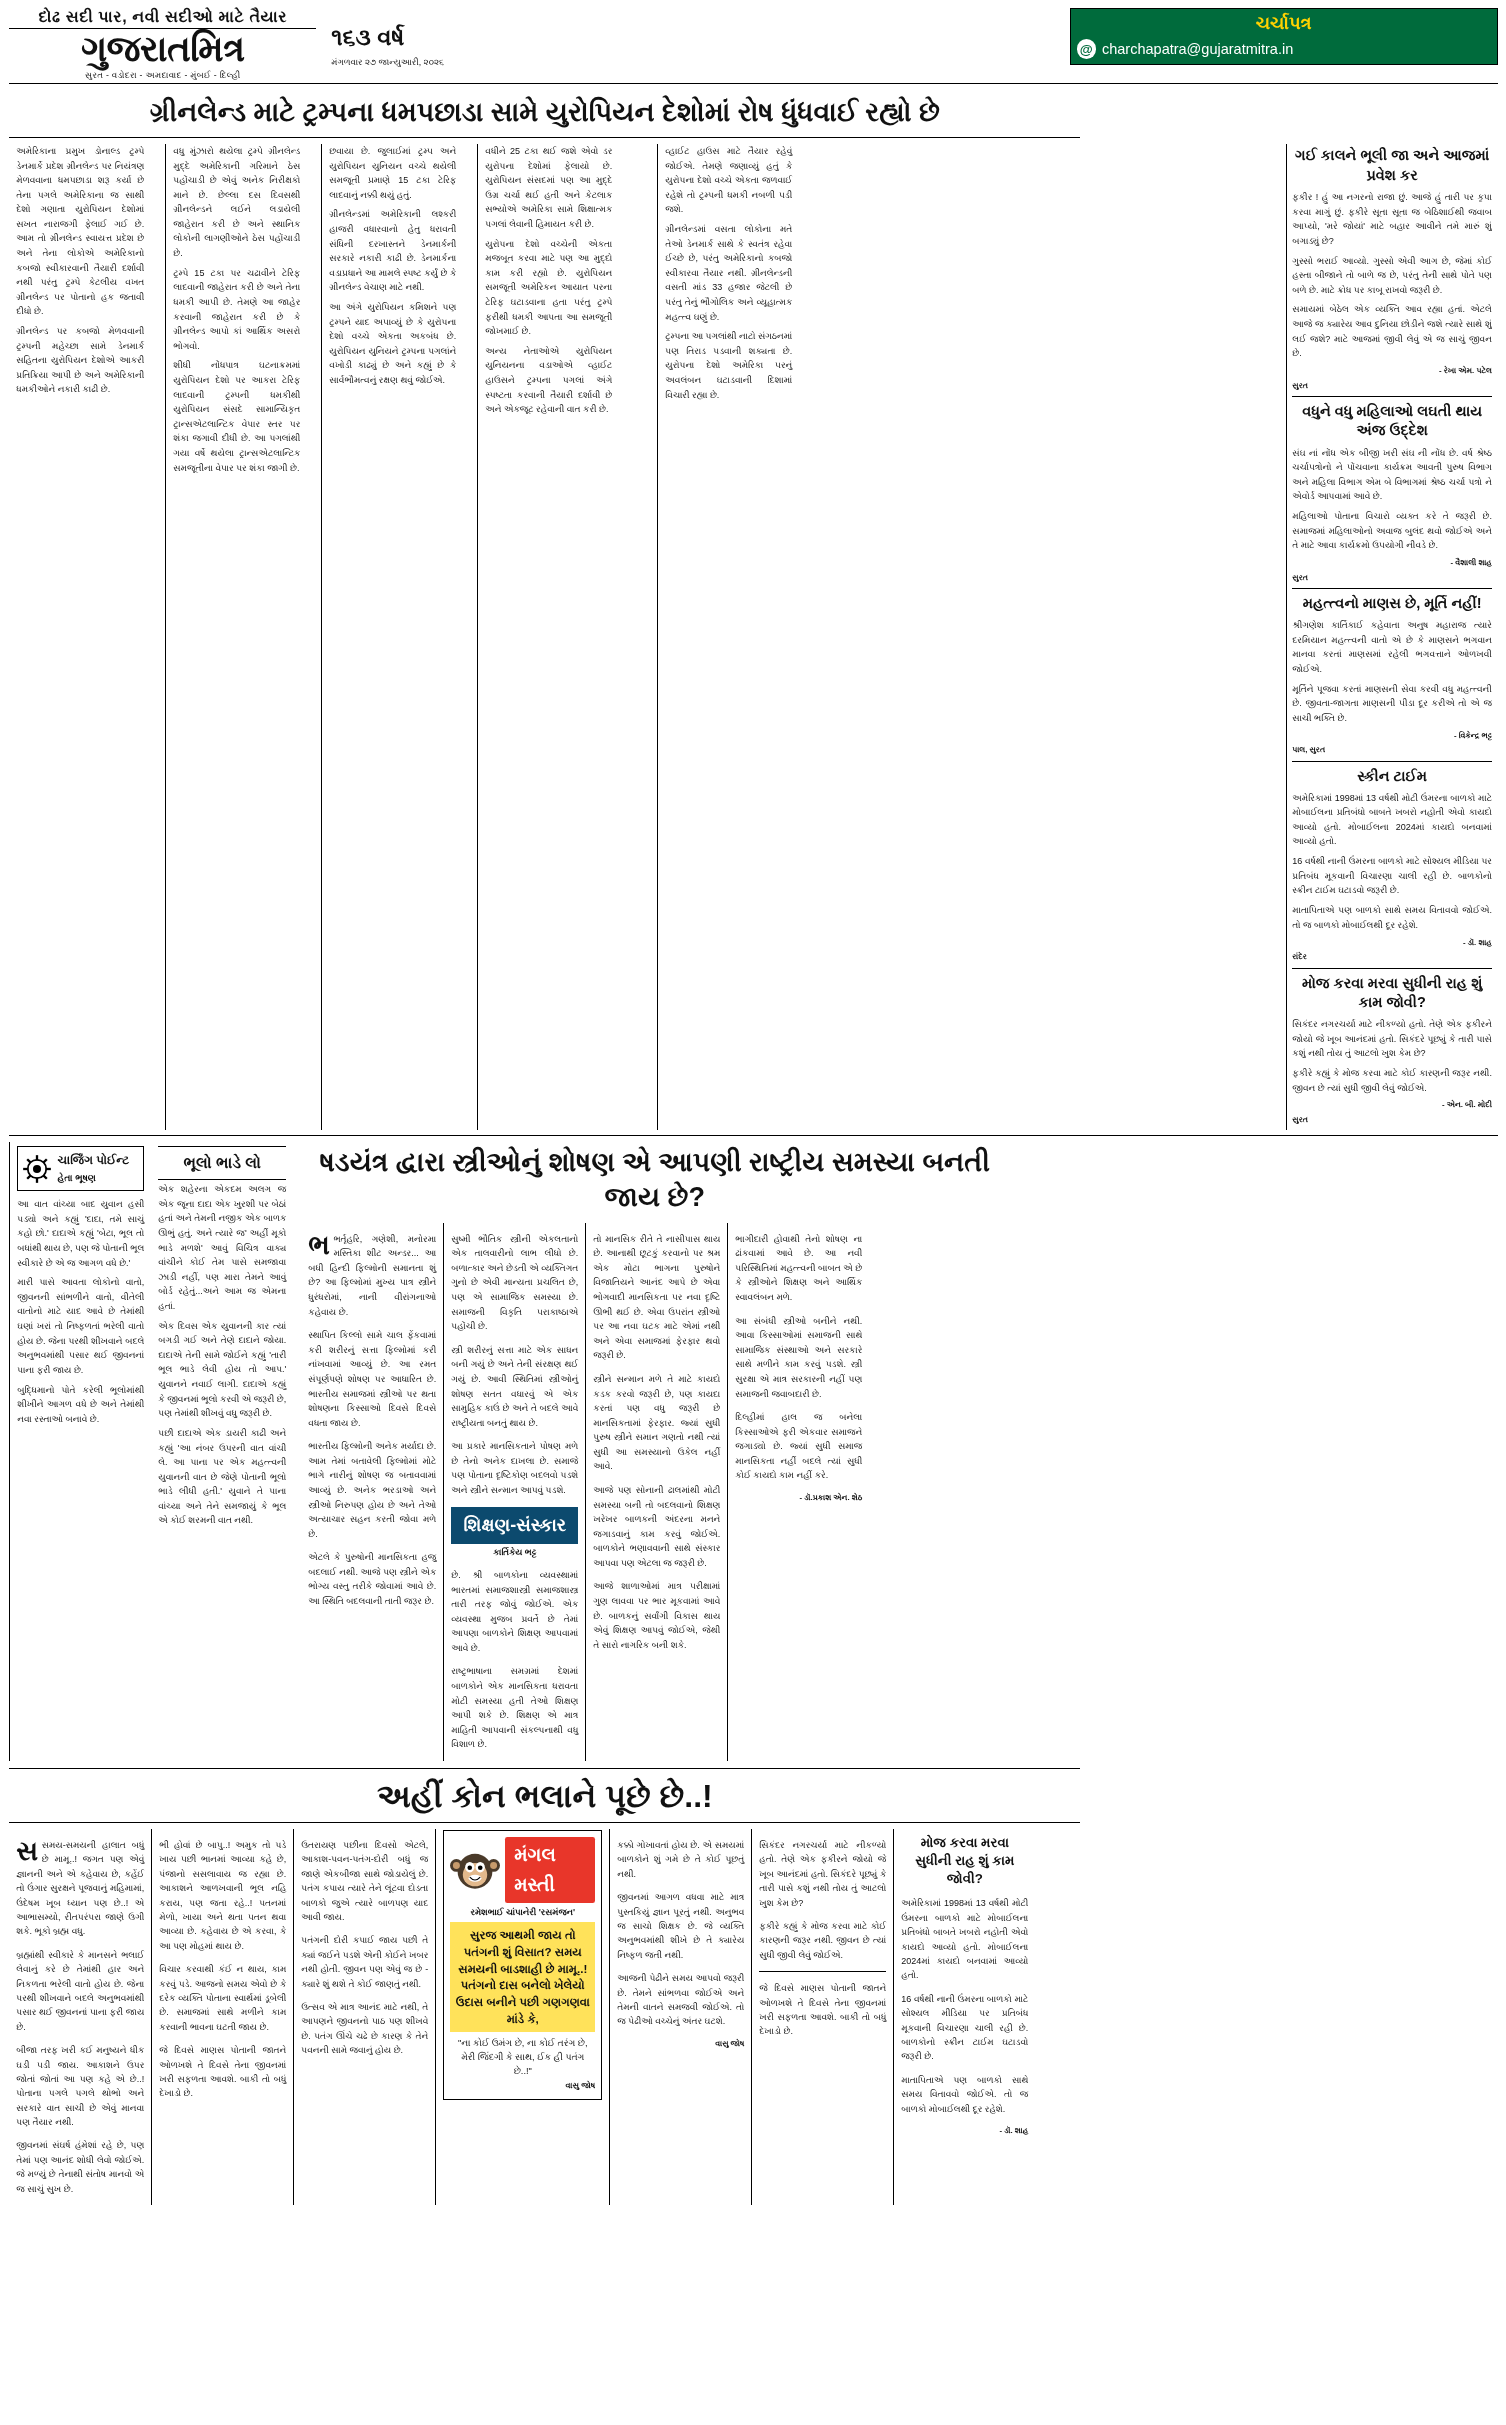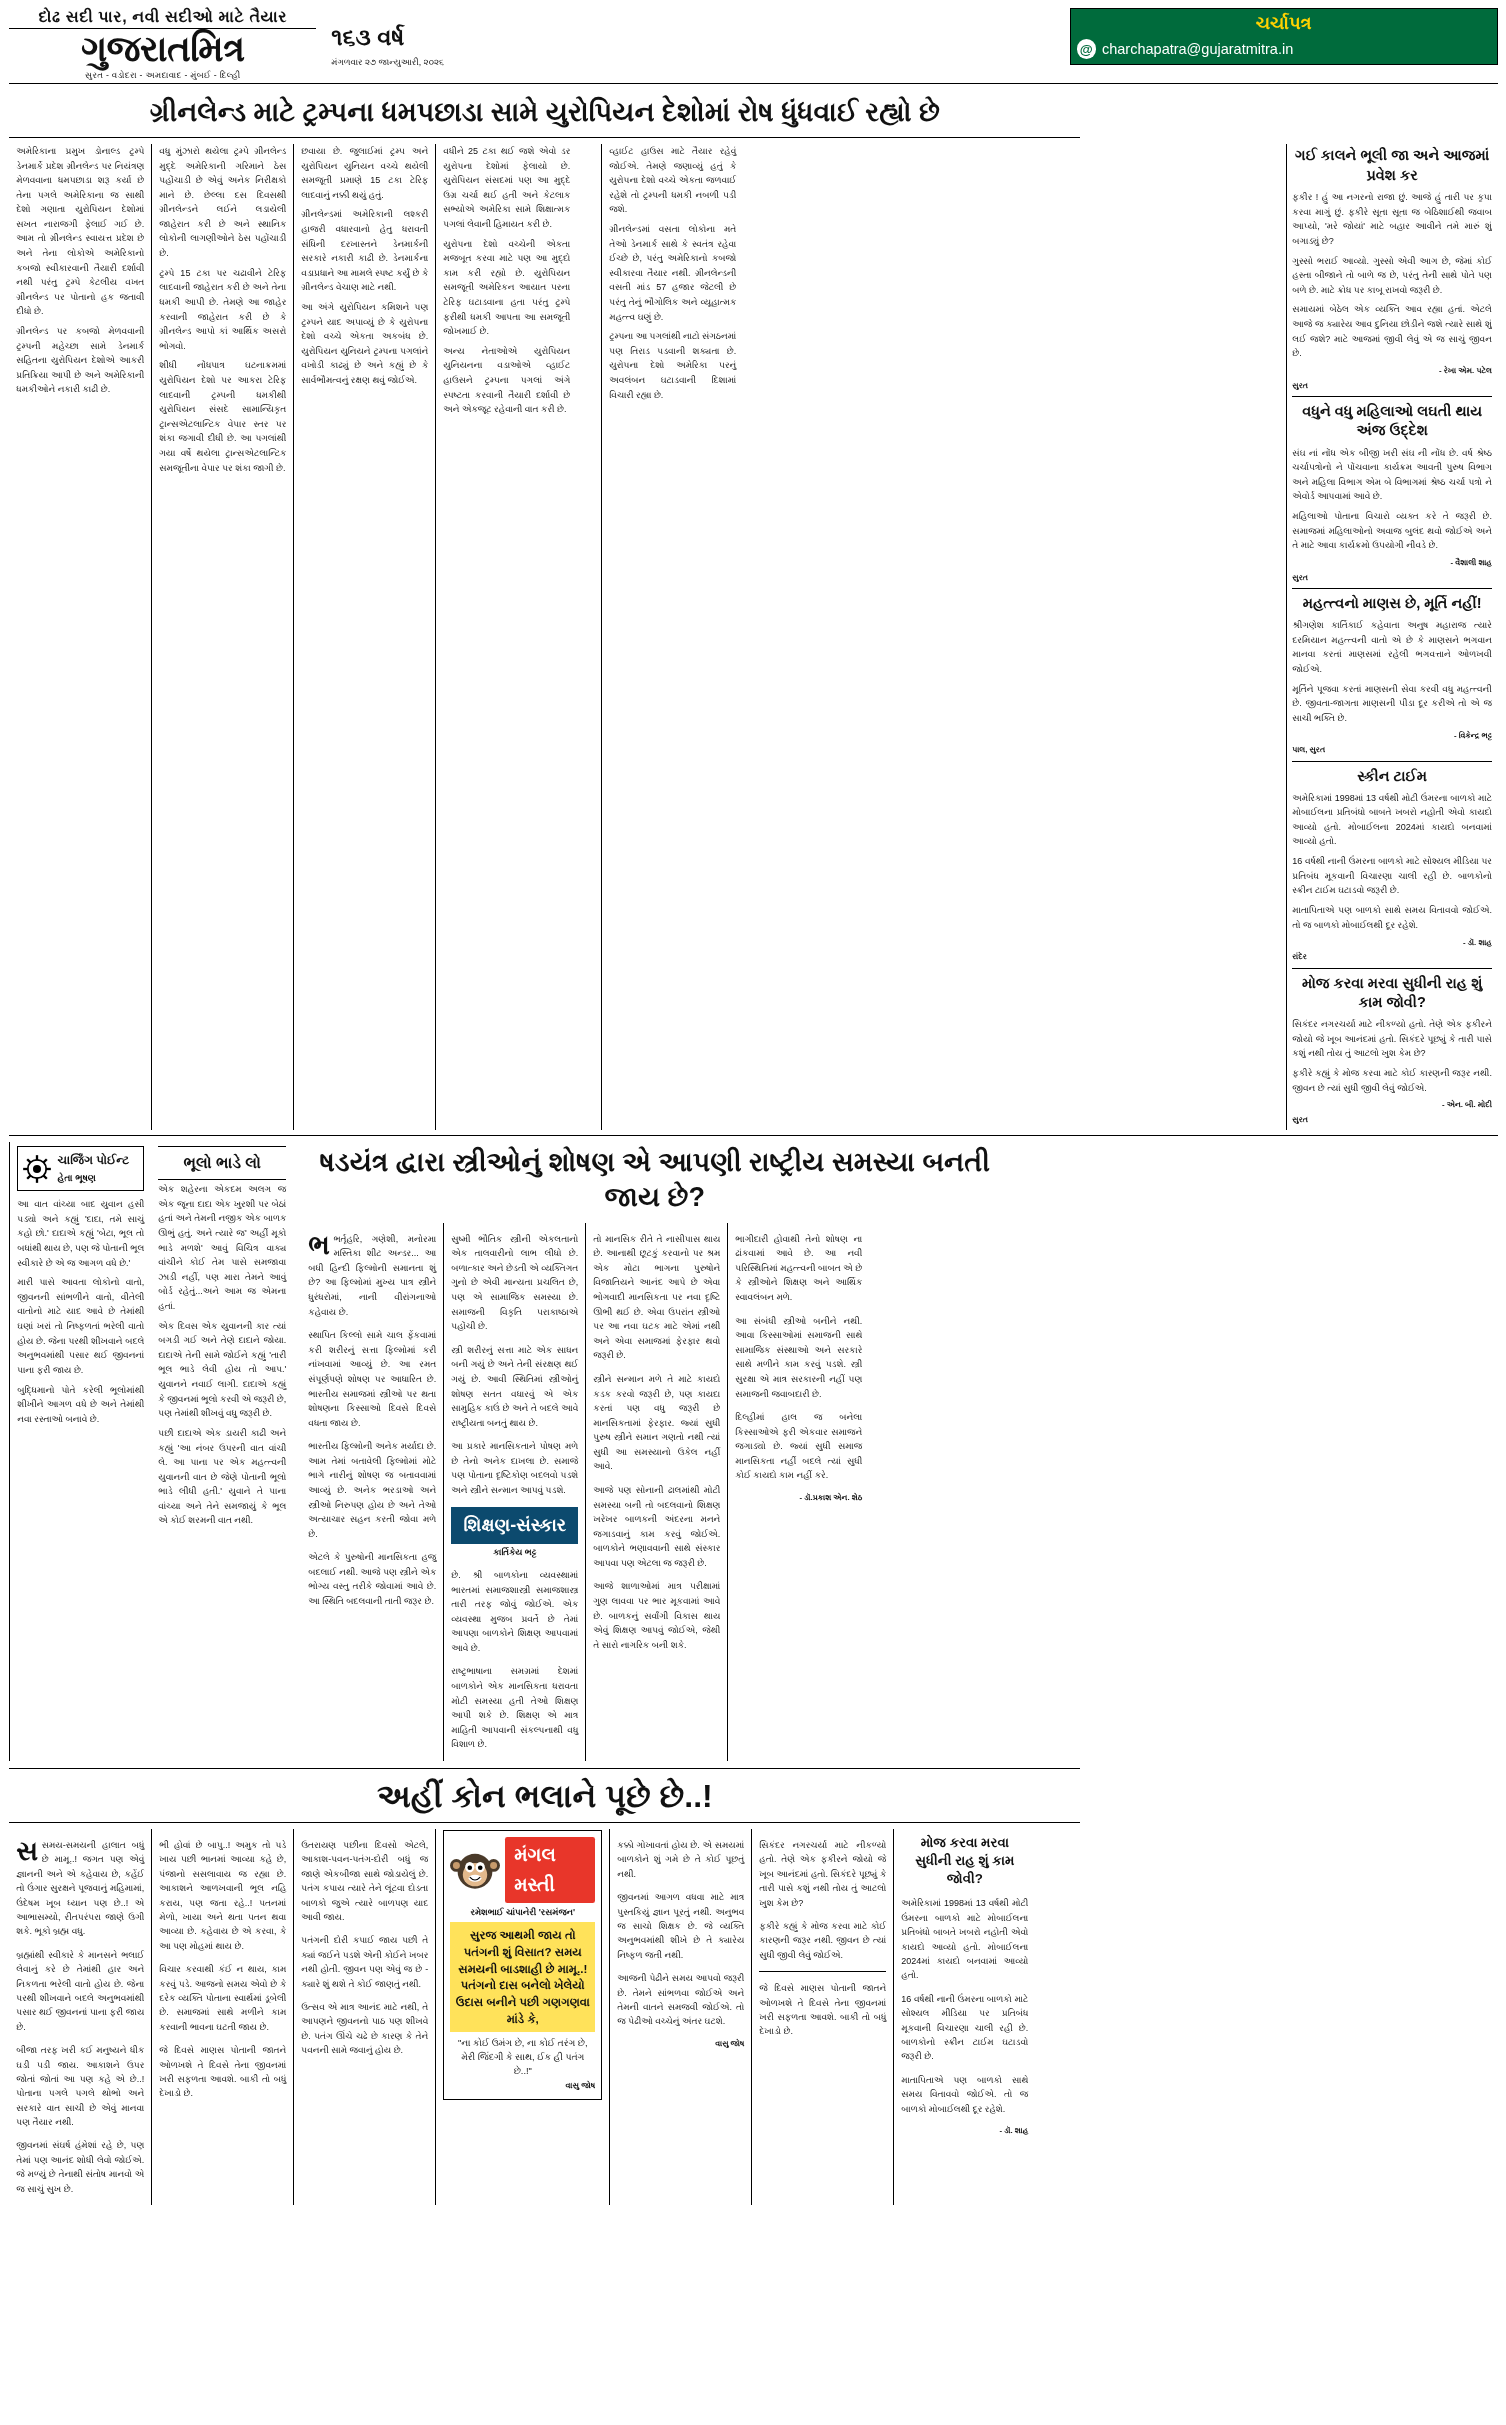--- a/index.html
+++ b/index.html
@@ -111,21 +111,21 @@
         </div>
       </div>
     </div>
   </div>
 
   <div style="width:1071px;">
     <div class="lead-head">ગ્રીનલેન્ડ માટે ટ્રમ્પના ધમપછાડા સામે યુરોપિયન દેશોમાં રોષ ધુંધવાઈ રહ્યો છે</div>
   </div>
 
   <div class="main-grid">
-    <div style="width:1288px; display:flex;">
+    <div style="width:1288px; display:flex;gap:14px;">
       <div class="col c1">
         <p>અમેરિકાના પ્રમુખ ડોનાલ્ડ ટ્રમ્પે ડેનમાર્કે પ્રદેશ ગ્રીનલેન્ડ પર નિયંત્રણ મેળવવાના ધમપછાડા શરૂ કર્યા છે તેના પગલે અમેરિકાના જ સાથી દેશો ગણાતા યુરોપિયન દેશોમાં સખત નારાજગી ફેલાઈ ગઈ છે. આમ તો ગ્રીનલેન્ડ સ્વાયત્ત પ્રદેશ છે અને તેના લોકોએ અમેરિકાનો કબજો સ્વીકારવાની તૈયારી દર્શાવી નથી પરંતુ ટ્રમ્પે કેટલીય વખત ગ્રીનલેન્ડ પર પોતાનો હક જતાવી દીધો છે.</p>
         <p>ગ્રીનલેન્ડ પર કબજો મેળવવાની ટ્રમ્પની મહેચ્છા સામે ડેનમાર્ક સહિતના યુરોપિયન દેશોએ આકરી પ્રતિક્રિયા આપી છે અને અમેરિકાની ધમકીઓને નકારી કાઢી છે.</p>
       </div>
       <div class="col c2 vline">
         <p>વધુ મુંઝારો થયેલા ટ્રમ્પે ગ્રીનલેન્ડ મુદ્દે અમેરિકાની ગરિમાને ઠેસ પહોંચાડી છે એવું અનેક નિરીક્ષકો માને છે. છેલ્લા દસ દિવસથી ગ્રીનલેન્ડને લઈને લડાયેલી જાહેરાત કરી છે અને સ્થાનિક લોકોની લાગણીઓને ઠેસ પહોંચાડી છે.</p>
         <p>ટ્રમ્પે 15 ટકા પર ચઢાવીને ટેરિફ લાદવાની જાહેરાત કરી છે અને તેના ધમકી આપી છે. તેમણે આ જાહેર કરવાની જાહેરાત કરી છે કે ગ્રીનલેન્ડ આપો કાં આર્થિક અસરો ભોગવો.</p>
         <p>શીધી નોંધપાત્ર ઘટનાક્રમમાં યુરોપિયન દેશો પર આકરા ટેરિફ લાદવાની ટ્રમ્પની ધમકીથી યુરોપિયન સંસદે સામાન્યિકૃત ટ્રાન્સએટલાન્ટિક વેપાર સ્તર પર શંકા જગાવી દીધી છે. આ પગલાંથી ગયા વર્ષે થયેલા ટ્રાન્સએટલાન્ટિક સમજૂતીના વેપાર પર શંકા જાગી છે.</p>
       </div>
       <div class="col c3 vline">
@@ -133,21 +133,21 @@
         <p>ગ્રીનલેન્ડમાં અમેરિકાની લશ્કરી હાજરી વધારવાનો હેતુ ધરાવતી સંધિની દરખાસ્તને ડેનમાર્કની સરકારે નકારી કાઢી છે. ડેનમાર્કના વડાપ્રધાને આ મામલે સ્પષ્ટ કર્યું છે કે ગ્રીનલેન્ડ વેચાણ માટે નથી.</p>
         <p>આ અંગે યુરોપિયન કમિશને પણ ટ્રમ્પને યાદ અપાવ્યું છે કે યુરોપના દેશો વચ્ચે એકતા અકબંધ છે. યુરોપિયન યુનિયને ટ્રમ્પના પગલાંને વખોડી કાઢ્યું છે અને કહ્યું છે કે સાર્વભૌમત્વનું રક્ષણ થવું જોઈએ.</p>
       </div>
       <div class="col c4 vline">
         <p>વધીને 25 ટકા થઈ જશે એવો ડર યુરોપના દેશોમાં ફેલાયો છે. યુરોપિયન સંસદમાં પણ આ મુદ્દે ઉગ્ર ચર્ચા થઈ હતી અને કેટલાક સભ્યોએ અમેરિકા સામે શિક્ષાત્મક પગલાં લેવાની હિમાયત કરી છે.</p>
         <p>યુરોપના દેશો વચ્ચેની એકતા મજબૂત કરવા માટે પણ આ મુદ્દો કામ કરી રહ્યો છે. યુરોપિયન સમજૂતી અમેરિકન આયાત પરના ટેરિફ ઘટાડવાના હતા પરંતુ ટ્રમ્પે ફરીથી ધમકી આપતા આ સમજૂતી જોખમાઈ છે.</p>
         <p>અન્ય નેતાઓએ યુરોપિયન યુનિયનના વડાઓએ વ્હાઈટ હાઉસને ટ્રમ્પના પગલાં અંગે સ્પષ્ટતા કરવાની તૈયારી દર્શાવી છે અને એકજૂટ રહેવાની વાત કરી છે.</p>
       </div>
       <div class="col c5 vline">
         <p>વ્હાઈટ હાઉસ માટે તૈયાર રહેવું જોઈએ. તેમણે જણાવ્યું હતું કે યુરોપના દેશો વચ્ચે એકતા જળવાઈ રહેશે તો ટ્રમ્પની ધમકી નબળી પડી જશે.</p>
-        <p>ગ્રીનલેન્ડમાં વસતા લોકોના મતે તેઓ ડેનમાર્ક સાથે કે સ્વતંત્ર રહેવા ઈચ્છે છે, પરંતુ અમેરિકાનો કબજો સ્વીકારવા તૈયાર નથી. ગ્રીનલેન્ડની વસતી માંડ 57 હજાર જેટલી છે પરંતુ તેનું ભૌગોલિક અને વ્યૂહાત્મક મહત્ત્વ ઘણું છે.</p>
+        <p>ગ્રીનલેન્ડમાં વસતા લોકોના મતે તેઓ ડેનમાર્ક સાથે કે સ્વતંત્ર રહેવા ઈચ્છે છે, પરંતુ અમેરિકાનો કબજો સ્વીકારવા તૈયાર નથી. ગ્રીનલેન્ડની વસતી માંડ 33 હજાર જેટલી છે પરંતુ તેનું ભૌગોલિક અને વ્યૂહાત્મક મહત્ત્વ ઘણું છે.</p>
         <p>ટ્રમ્પના આ પગલાંથી નાટો સંગઠનમાં પણ તિરાડ પડવાની શક્યતા છે. યુરોપના દેશો અમેરિકા પરનું અવલંબન ઘટાડવાની દિશામાં વિચારી રહ્યા છે.</p>
       </div>
     </div>
 
     <div class="right-rail">
       <div>
         <div class="rail-head">ગઈ કાલને ભૂલી જા અને આજમાં પ્રવેશ કર</div>
         <div class="rail-body">
           <p>ફકીર ! હું આ નગરનો રાજા છું. આજે હું તારી પર કૃપા કરવા માગું છું. ફકીરે સૂતા સૂતા જ બેઠિશાઈથી જવાબ આપ્યો, 'મરે જોયાં' માટે બહાર આવીને તમે મારું શું બગાડ્યું છે?</p>
           <p>ગુસ્સો ભરાઈ આવ્યો. ગુસ્સો એવી આગ છે, જેમાં કોઈ હસ્તા બીજાને તો બાળે જ છે, પરંતુ તેની સાથે પોતે પણ બળે છે. માટે ક્રોધ પર કાબૂ રાખવો જરૂરી છે.</p>

